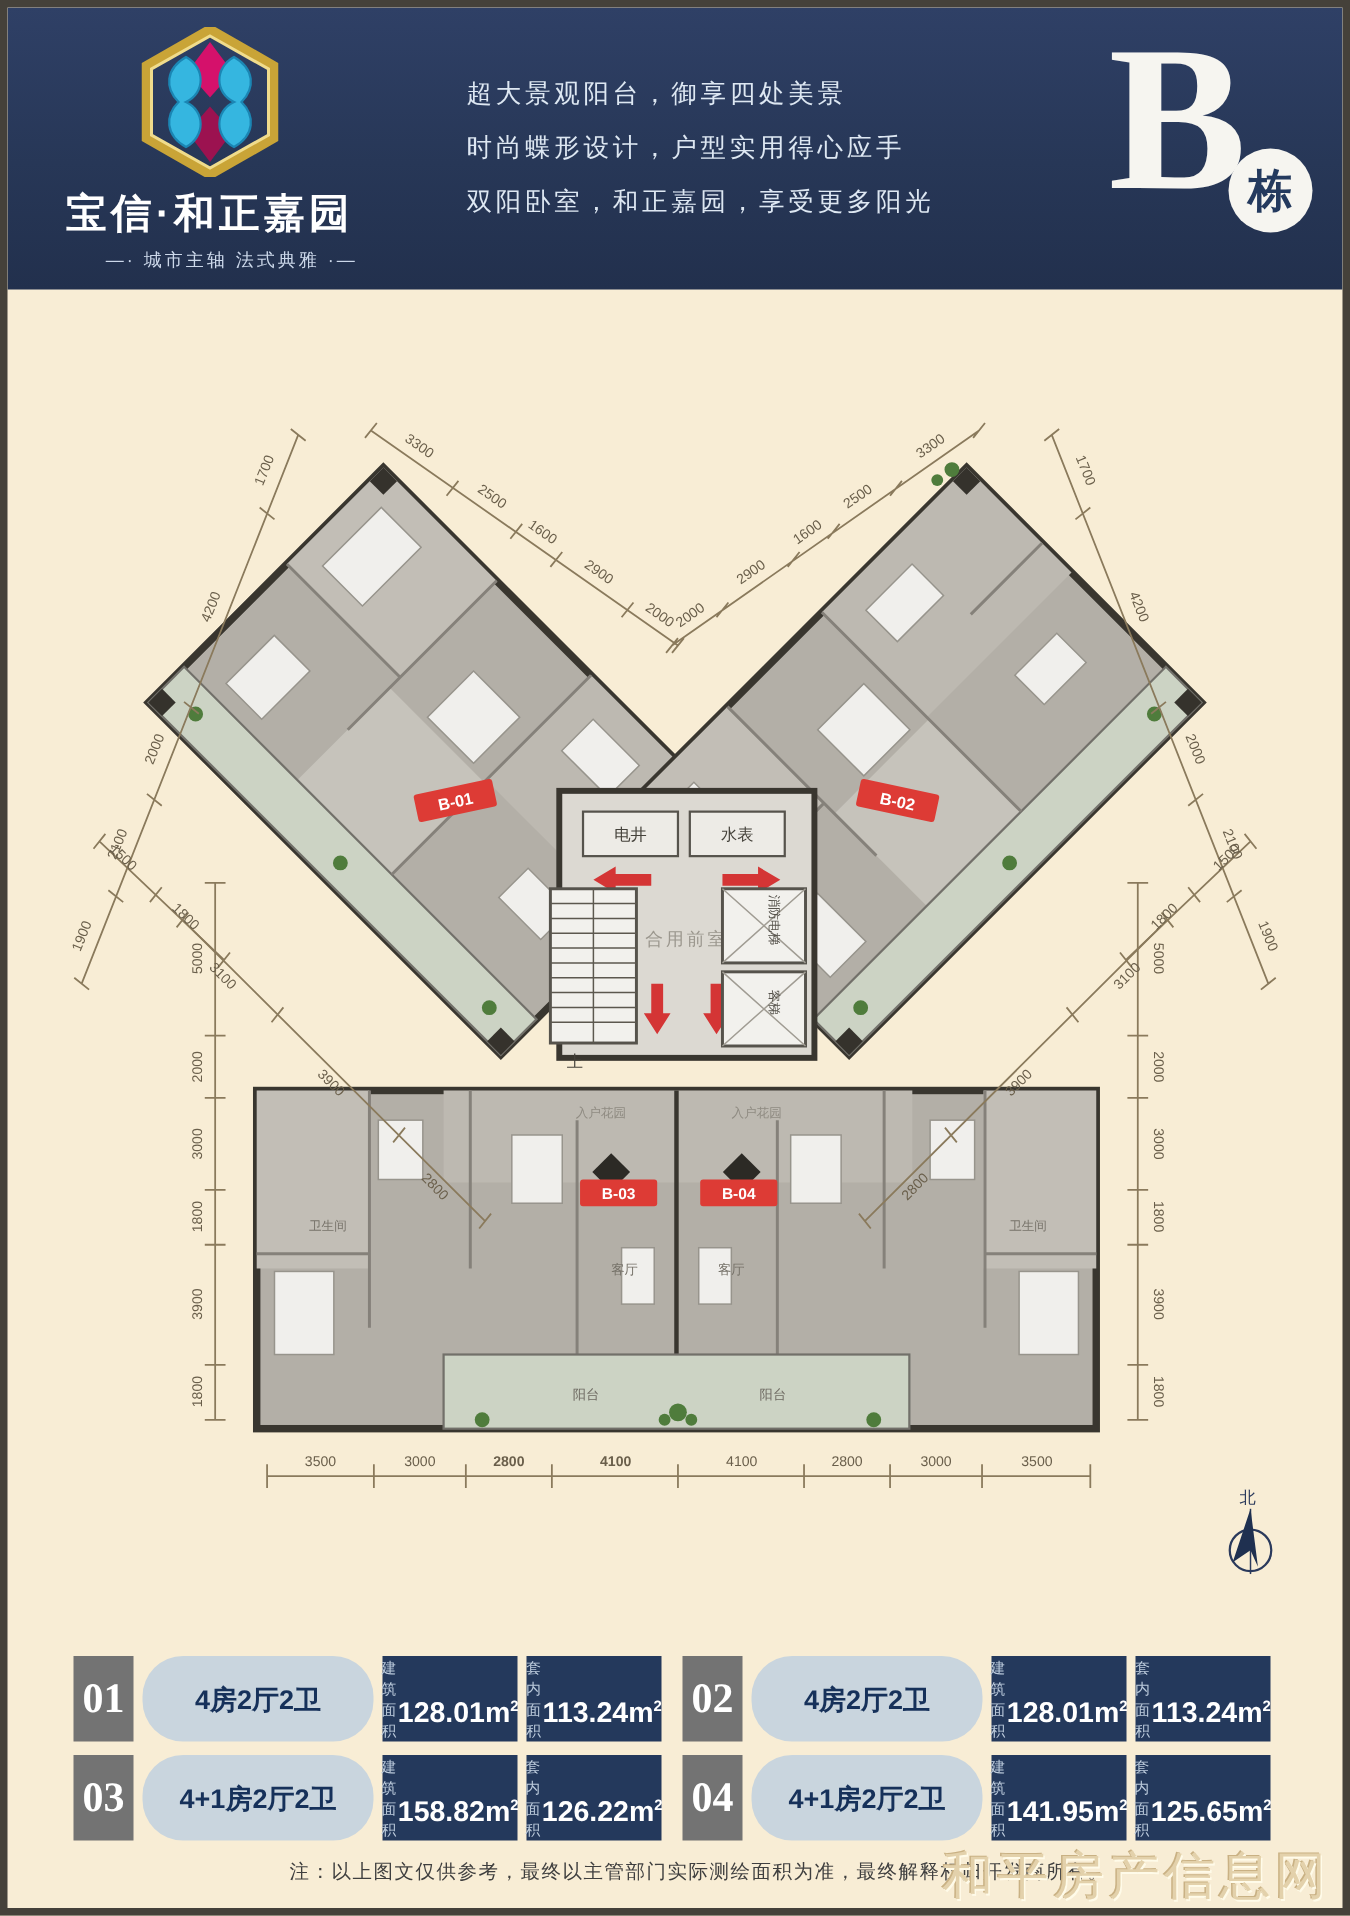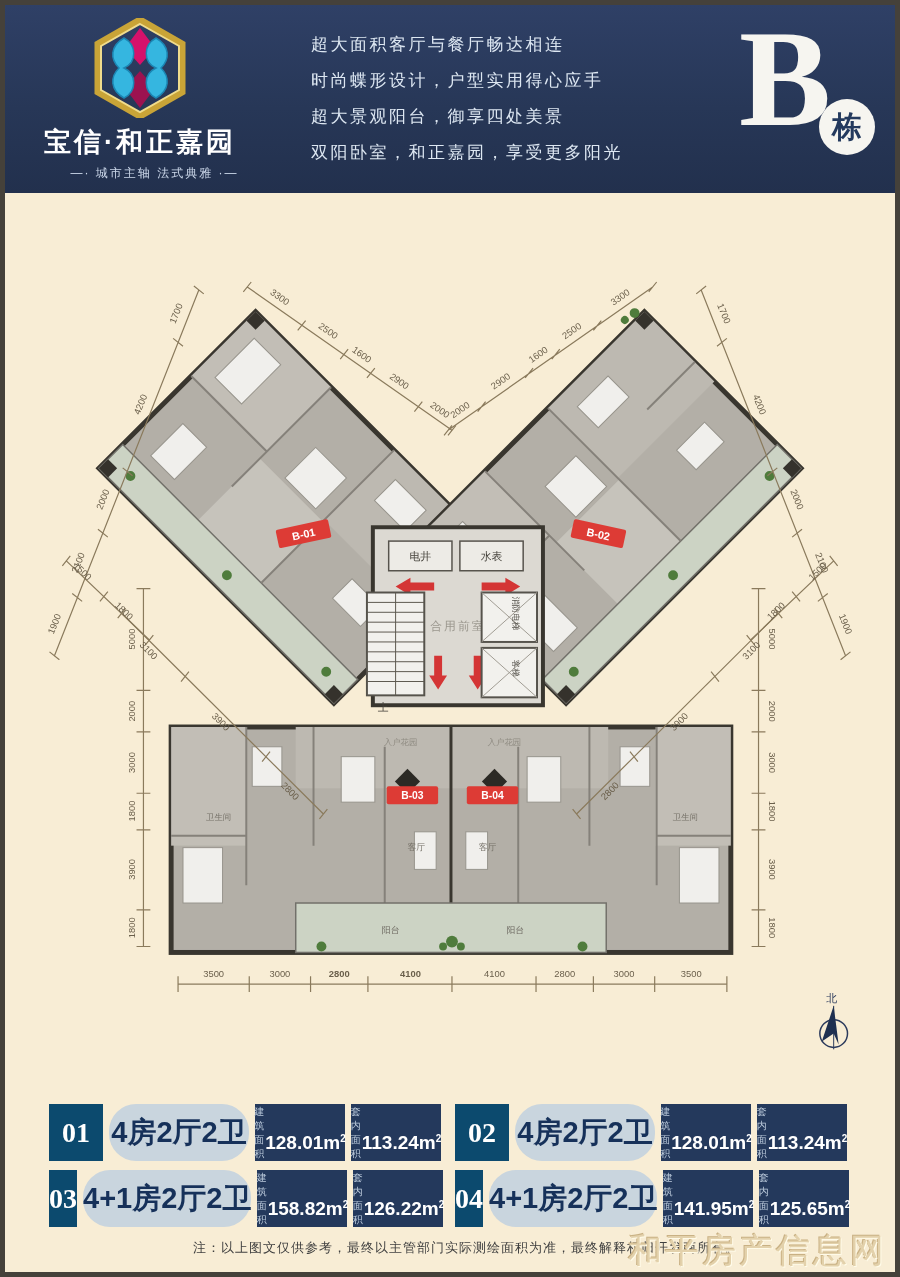--- a/index.html
+++ b/index.html
@@ -31,25 +31,25 @@
   }
   
   .plan-area{position:relative;height:895px;}
   .plan-area svg{position:absolute;inset:0;font-family:"Liberation Sans",sans-serif;}
   
   .footer{position:relative;height:184px;}
   .unit-tables{display:flex;justify-content:space-between;padding:16px 48px 0 44px;}
   .unit-col{width:392px;display:flex;flex-direction:column;gap:9px;}
   .unit-row{display:flex;gap:6px;height:57px;}
   .u-no{
-    width:54px;background:#0c4a6e;color:#fff;font-family:"Liberation Serif",serif;
+    width:40px;background:#737373;color:#fff;font-family:"Liberation Serif",serif;
     font-size:28px;font-weight:bold;display:flex;align-items:center;justify-content:center;
   }
   .u-type{
-    flex:1;background:#c9d5de;color:#16315a;font-size:29px;font-weight:bold;
+    flex:1;background:#c9d5de;color:#16315a;font-size:18px;font-weight:bold;
     display:flex;align-items:center;justify-content:center;white-space:nowrap;border-radius:27px;
   }
   .u-area{
     width:90px;background:#24395c;color:#fff;display:flex;flex-direction:row;
     align-items:center;justify-content:center;
   }
   .u-area-label{font-size:10px;color:#bccbdc;letter-spacing:1px;}
   .u-area-value{font-size:19px;font-weight:bold;margin-top:20px;letter-spacing:0;}
   .u-area-value sup{font-size:10px;}
   .note{text-align:center;font-size:13px;color:#3f3f3f;margin-top:12px;letter-spacing:1px;margin-left:32px;}
@@ -71,23 +71,22 @@
         <polygon points="50,6 89,28 89,72 50,94 11,72 11,28" fill="none" stroke="#f0dc8c" stroke-width="2"></polygon>
         <polygon points="50,10 65,30 50,47 35,30" fill="#d5116b"></polygon>
         <polygon points="50,53 65,70 50,90 35,70" fill="#9c1250"></polygon>
         <path d="M34,20 C47,27 47,44 34,50 C47,56 47,73 34,80 C20,72 20,59 29,50 C20,41 20,28 34,20 Z" fill="#35b6e0" stroke="#1b86b4" stroke-width="1.5"></path>
         <path d="M66,20 C53,27 53,44 66,50 C53,56 53,73 66,80 C80,72 80,59 71,50 C80,41 80,28 66,20 Z" fill="#35b6e0" stroke="#1b86b4" stroke-width="1.5"></path>
       </svg>
       <div class="brand-name">宝信·和正嘉园</div>
       <div class="brand-tagline">—· 城市主轴 法式典雅 ·—</div>
     </div>
     <div class="slogans">
-      <div class="slogan-line">超大面积客厅与餐厅畅达相连</div>
+      <div class="slogan-line">超大景观阳台，御享四处美景</div>
       <div class="slogan-line">时尚蝶形设计，户型实用得心应手</div>
-      <div class="slogan-line">超大景观阳台，御享四处美景</div>
       <div class="slogan-line">双阳卧室，和正嘉园，享受更多阳光</div>
     </div>
     <div class="building">
       <div class="building-letter">B</div>
       <div class="building-badge">栋</div>
     </div>
   </div>
 
   <div class="plan-area">
   <svg viewBox="0 0 900 895">

